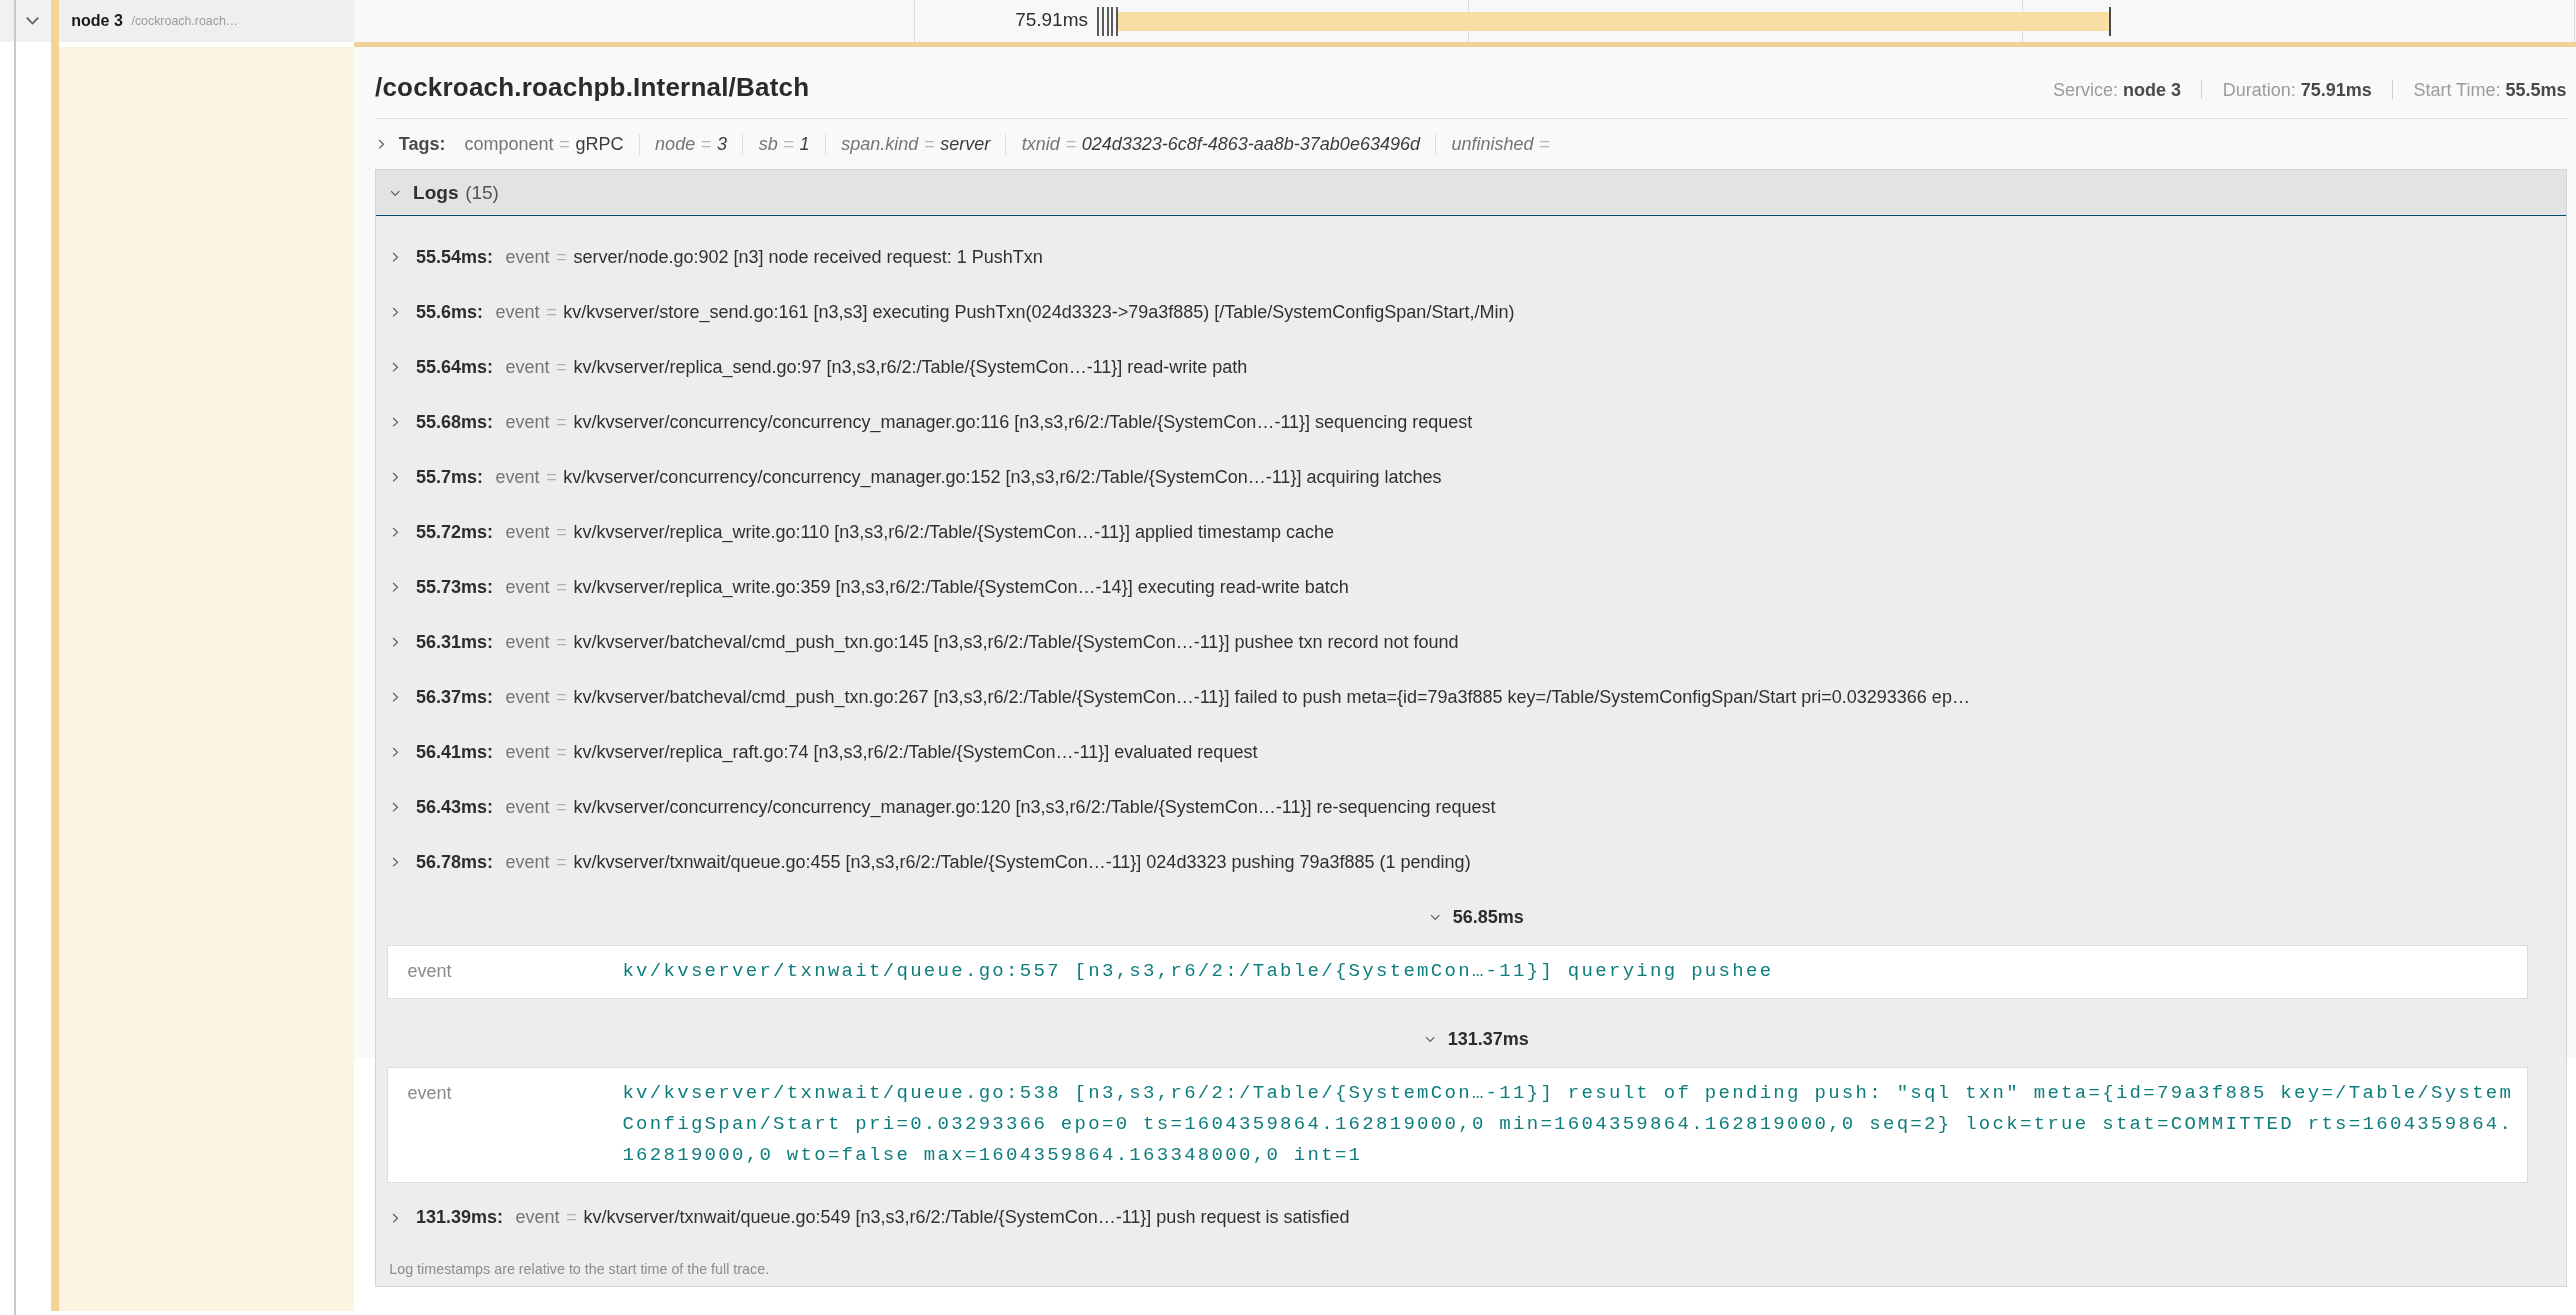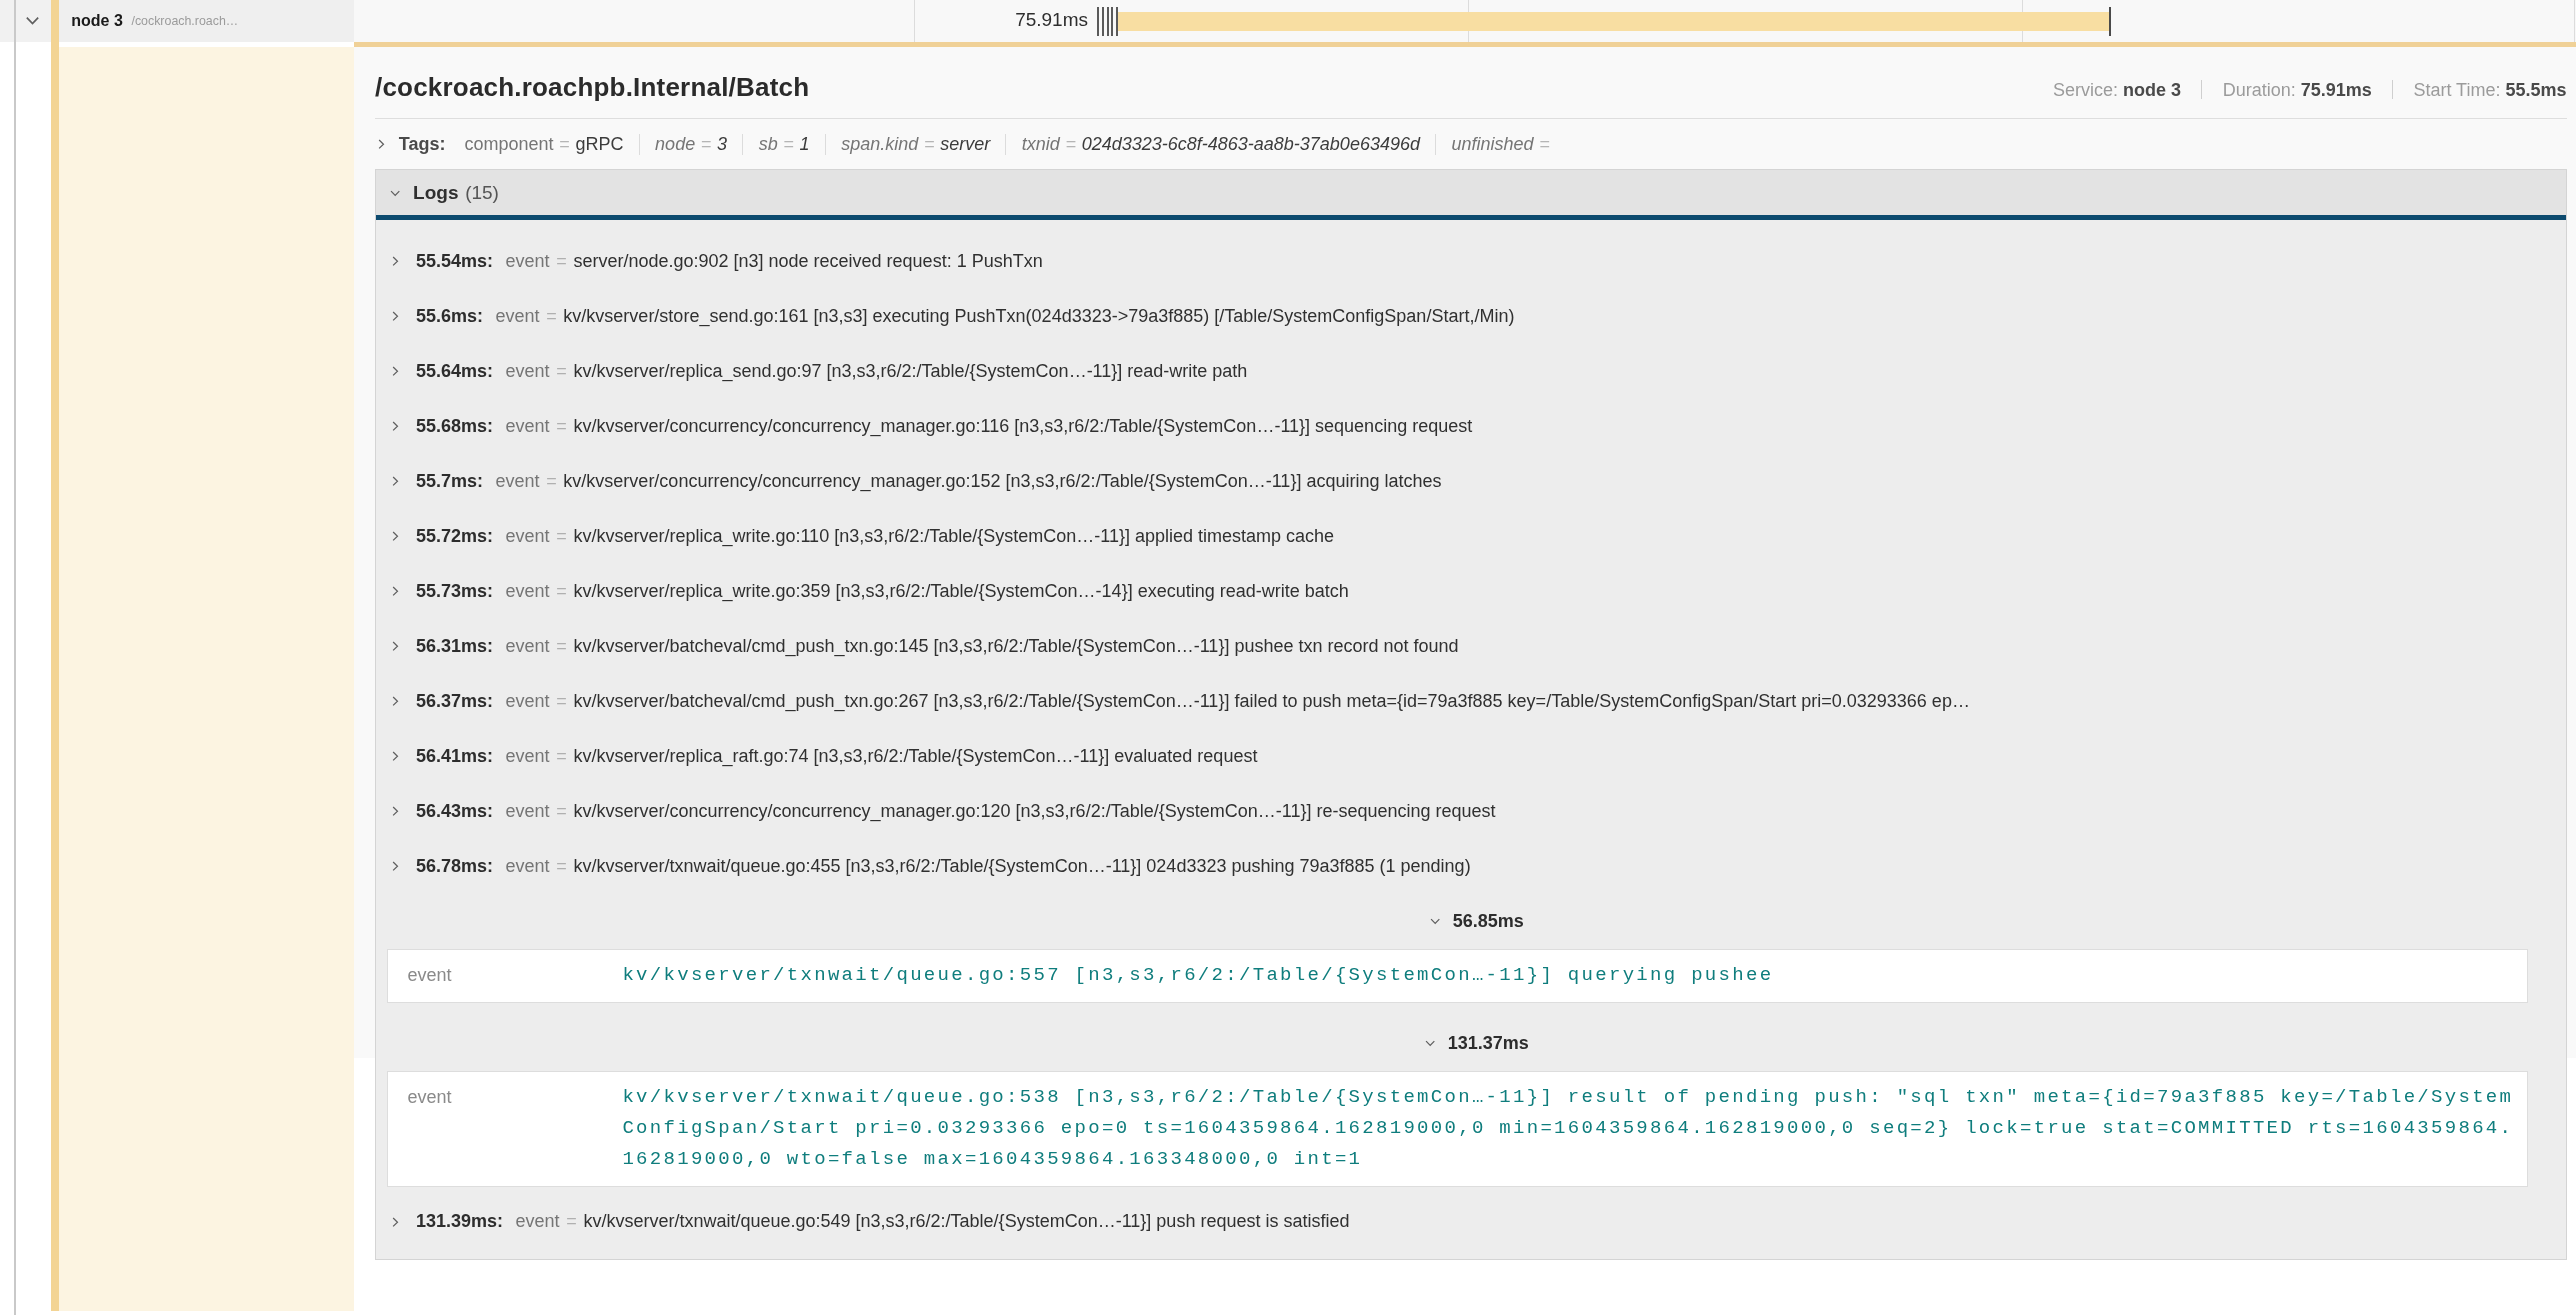--- a/index.html
+++ b/index.html
@@ -37,21 +37,21 @@
   .header-divider{border-bottom:1px solid #dedede;margin-top:15.3px;}
   .tags-row{height:50px;display:flex;align-items:center;font-size:18px;}
   .tags-label{font-weight:bold;color:#4a4a4a;margin:0 3.8px 0 11.4px;}
   .tag-item{padding:0 15.3px;white-space:nowrap;}
   .tag-item + .tag-item{border-left:1px solid #dcdcdc;font-style:italic;}
   .tag-key{color:#757575;}
   .tag-eq{color:#b5b5b5;margin:0 5.7px;}
   .tag-val{color:#3c3c3c;}
   
   .logs-box{border:1px solid #d4d4d4;background:#ededed;}
-  .logs-header{height:45px;background:#e3e3e3;border-bottom:5px solid #0c4a6e;display:flex;align-items:center;}
+  .logs-header{height:45px;background:#e3e3e3;border-bottom:1px solid #0c4a6e;display:flex;align-items:center;}
   .logs-title{font-size:19px;font-weight:bold;color:#2f2f2f;margin-left:11.4px;}
   .logs-count{font-size:19px;color:#555;margin-left:6.7px;font-weight:normal;}
   .logs-body{padding:13.3px 0 9.5px 0;}
   .log-row{height:55px;display:flex;align-items:center;padding-left:13.3px;font-size:18px;white-space:nowrap;overflow:hidden;}
   .log-chevron{flex:0 0 auto;width:12.4px;height:12.4px;margin-right:14.3px;}
   .log-time{font-weight:bold;color:#2d2d2d;margin-right:12.4px;}
   .log-field{color:#757575;}
   .log-eq{color:#b0b0b0;margin:0 6.7px;}
   .log-msg{color:#303030;}
   .log-exp-header{height:55px;display:flex;align-items:center;padding-left:11.4px;justify-content:center;}
@@ -313,16 +313,17 @@
             <svg class="chev" width="12.4" height="12.4" viewBox="0 0 12 12">
               <polyline points="4,2 8.2,6 4,10" fill="none" stroke="#5f5f5f" stroke-width="1.2"></polyline>
             </svg>
           </span>
         <span class="log-time">131.39ms:</span>
         <span class="log-field">event</span>
         <span class="log-eq">=</span>
         <span class="log-msg">kv/kvserver/txnwait/queue.go:549 [n3,s3,r6/2:/Table/{SystemCon…-11}] push request is satisfied</span>
       </div>
 
+      <div class="logs-footer">Log timestamps are relative to the start time of the full trace.</div>
     </div>
   </div>
 </div>
 
 
 </body></html>

